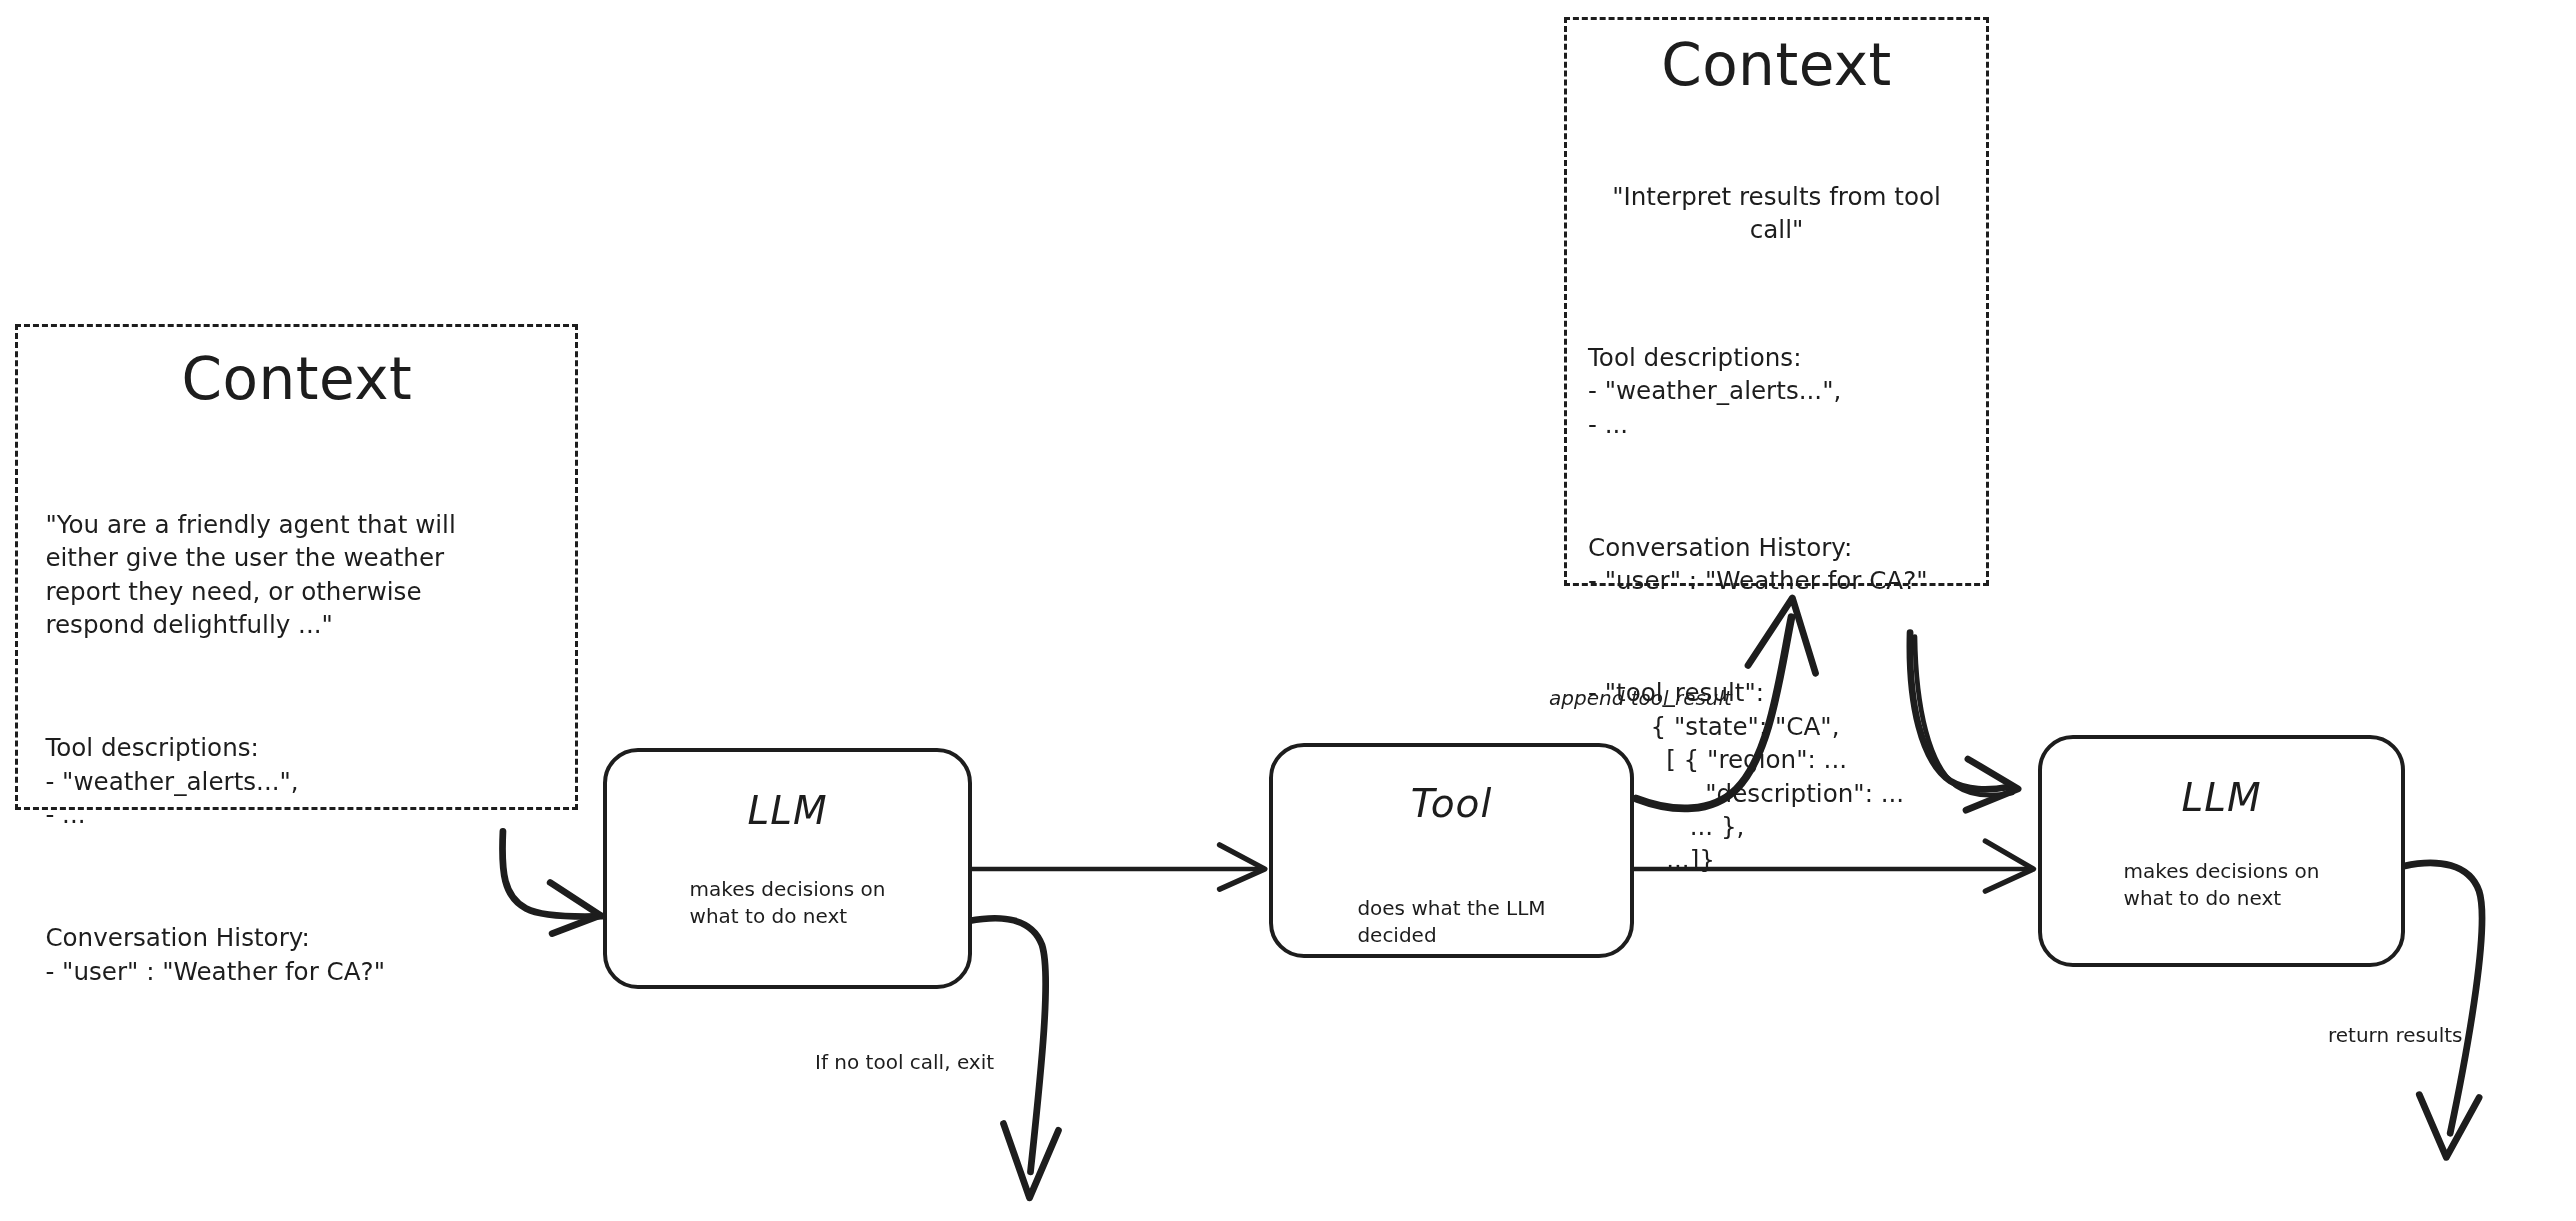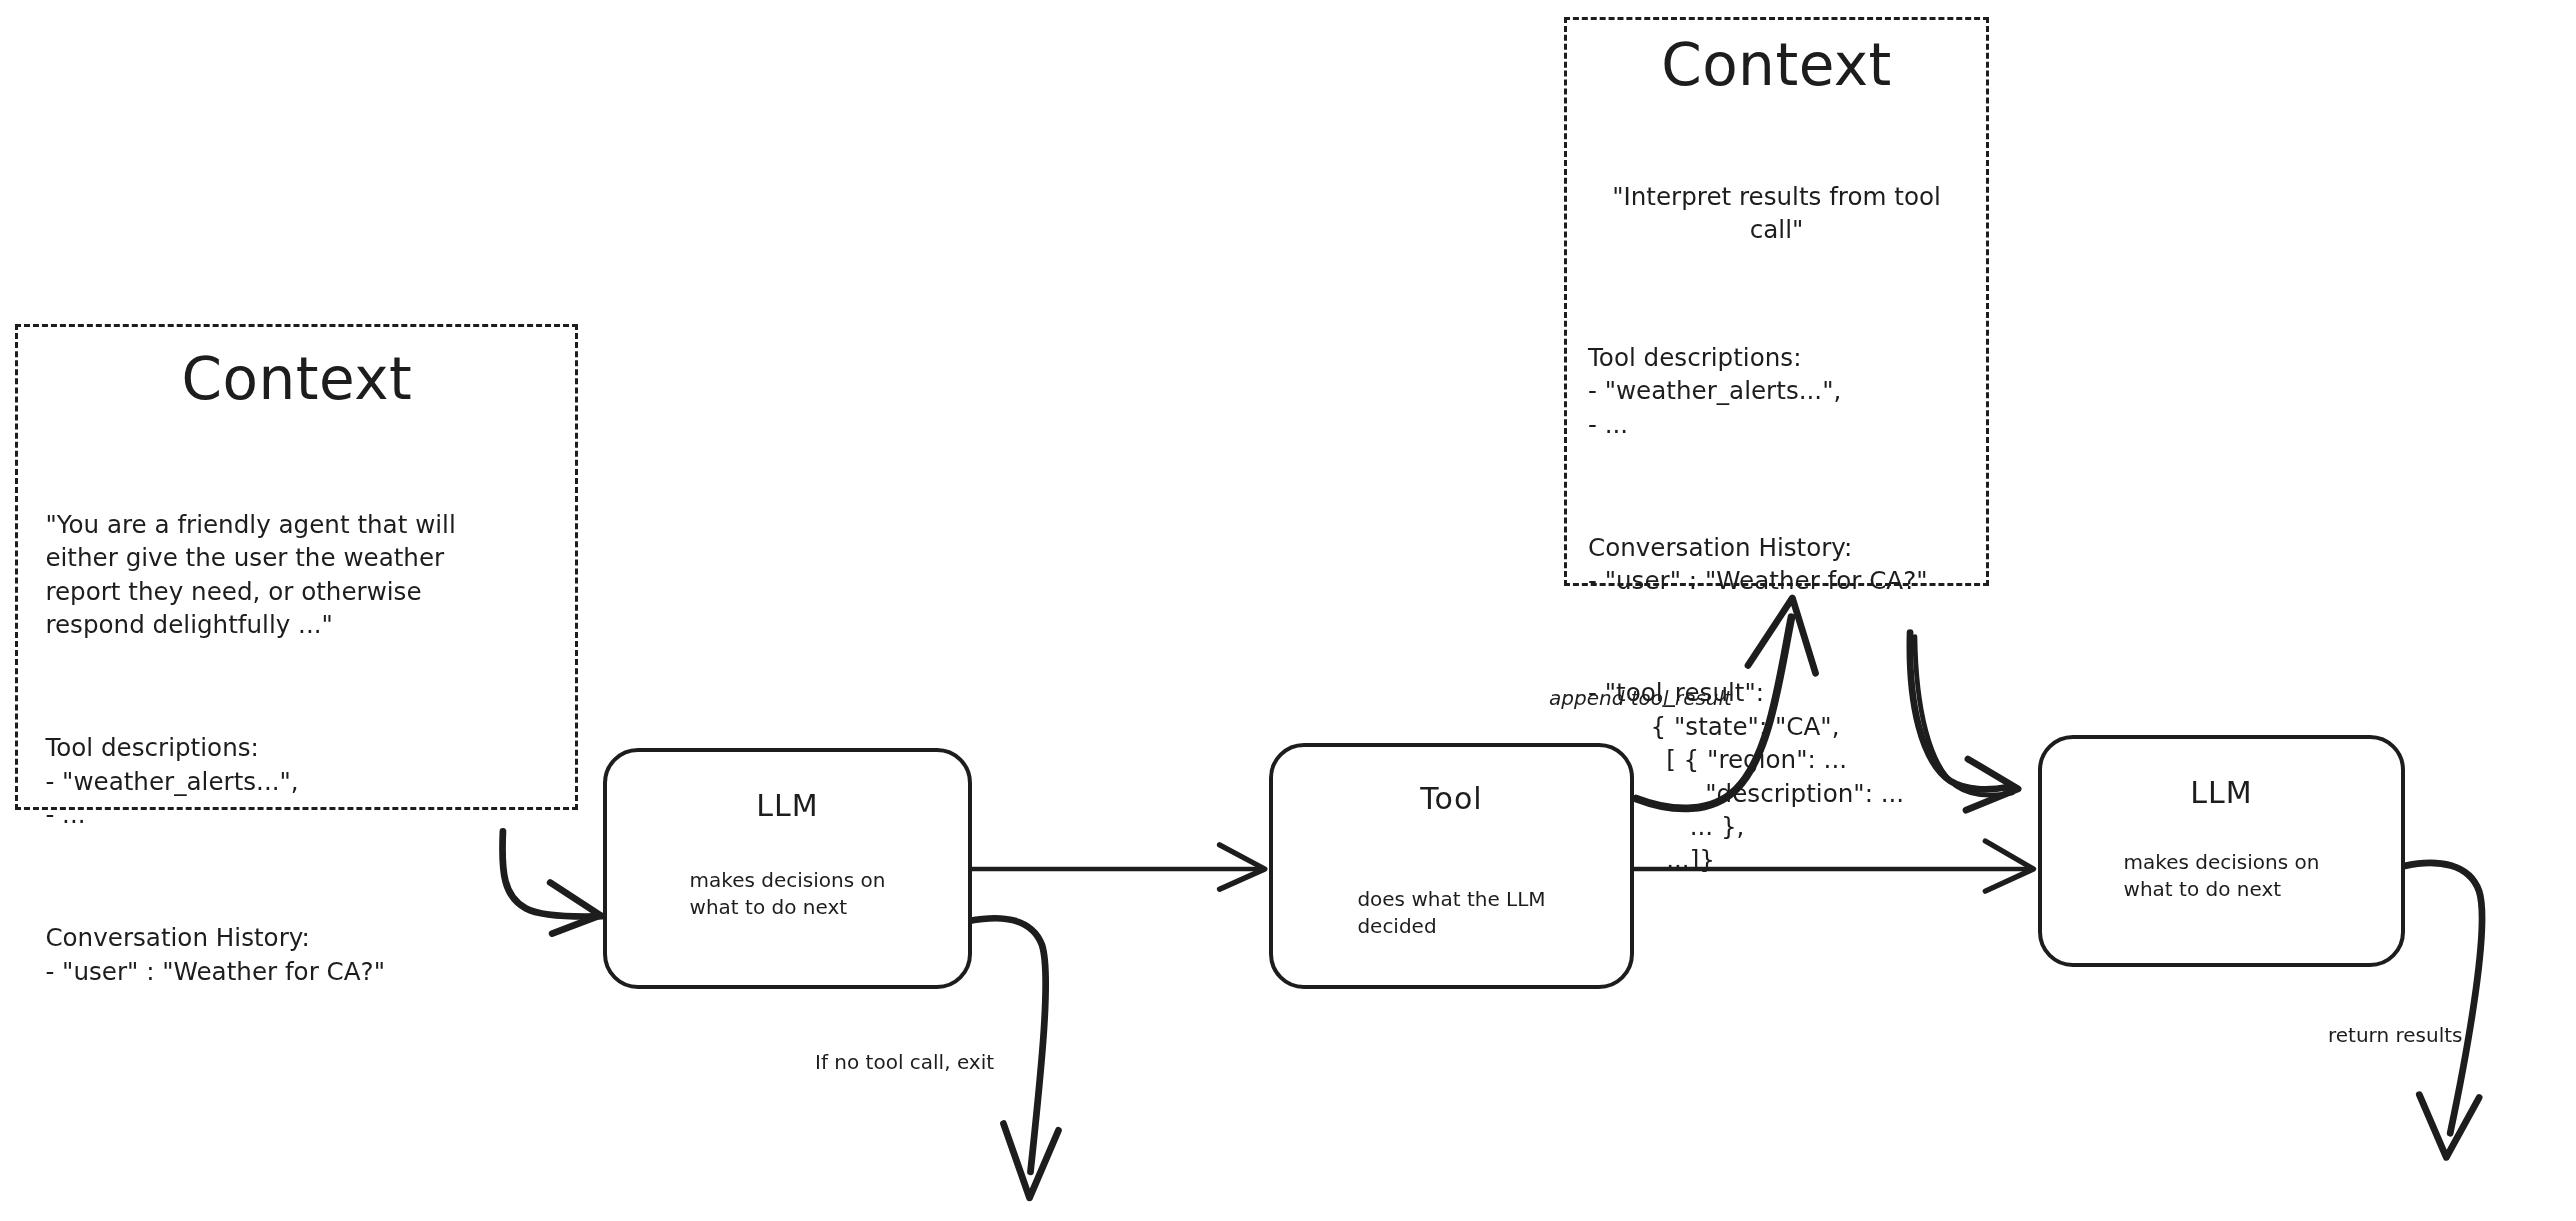--- a/index.html
+++ b/index.html
@@ -51,25 +51,26 @@
     position: absolute;
     border: 4.8px solid #1d1d1d;
     border-radius: 35px;
     background: #ffffff;
     box-sizing: border-box;
     display: flex;
     flex-direction: column;
     align-items: center;
   }
   .node-title {
-    font-size: 30px;
+    font-size: 39px;
     line-height: 1;
     color: #1d1d1d;
     letter-spacing: 1px;
     text-align: left;
+    font-style: italic;
   }
   .node-sub {
     font-size: 20px;
     line-height: 1.35;
     color: #1d1d1d;
     text-align: left;
     white-space: pre-line;
   }
   .edge-label {
     position: absolute;
@@ -163,21 +164,21 @@
           ...]}</p>
     </div>
   </div>
 
   <div class="node" style="left:603px; top:748px; width:369px; height:241px; padding-top:39px;">
     <div class="node-title">LLM</div>
     <div class="node-sub" style="margin-top:46px;">makes decisions on
 what to do next</div>
   </div>
 
-  <div class="node" style="left:1269px; top:743px; width:365px; height:246px; padding-top:37px;">
+  <div class="node" style="left:1269px; top:743px; width:365px; height:215px; padding-top:37px;">
     <div class="node-title">Tool</div>
     <div class="node-sub" style="margin-top:72px;">does what the LLM
 decided</div>
   </div>
 
   <div class="node" style="left:2038px; top:735px; width:367px; height:232px; padding-top:39px;">
     <div class="node-title">LLM</div>
     <div class="node-sub" style="margin-top:41px;">makes decisions on
 what to do next</div>
   </div>

